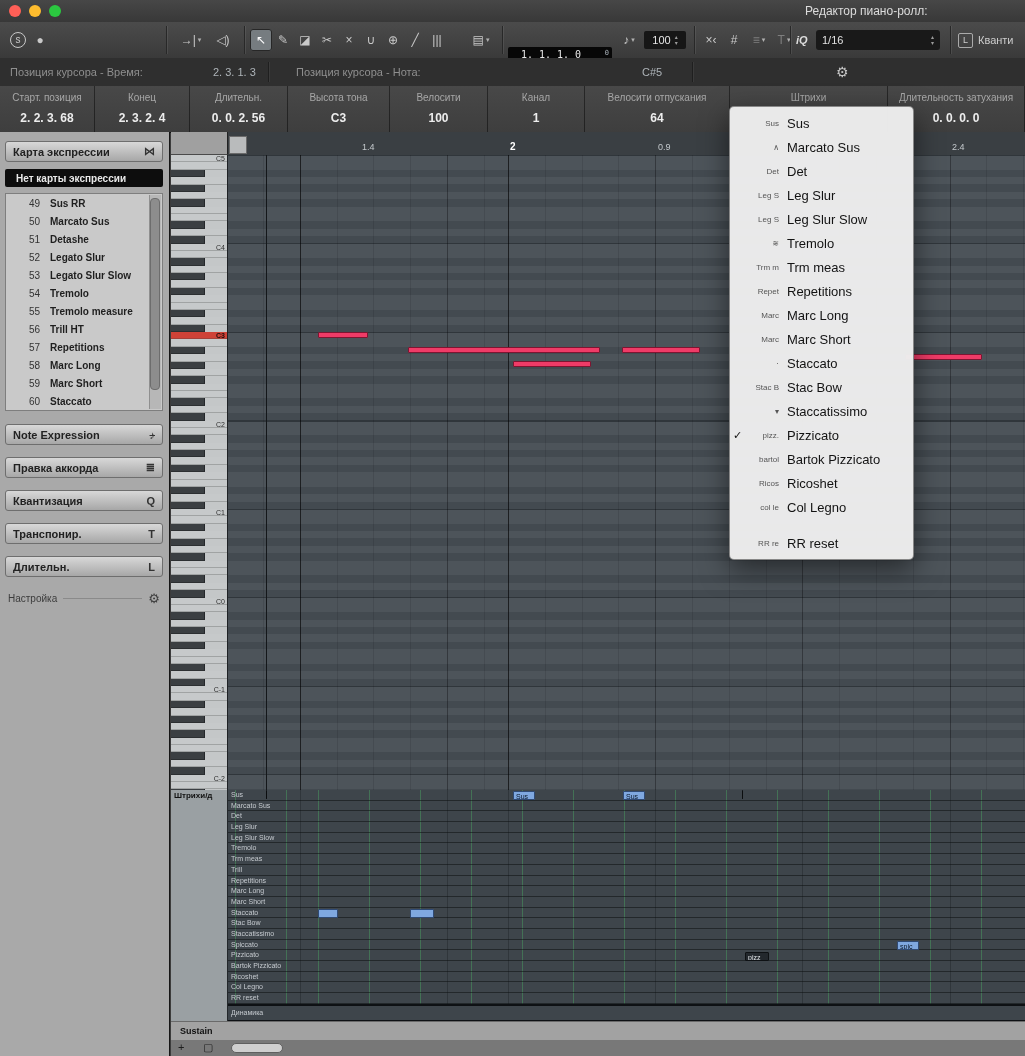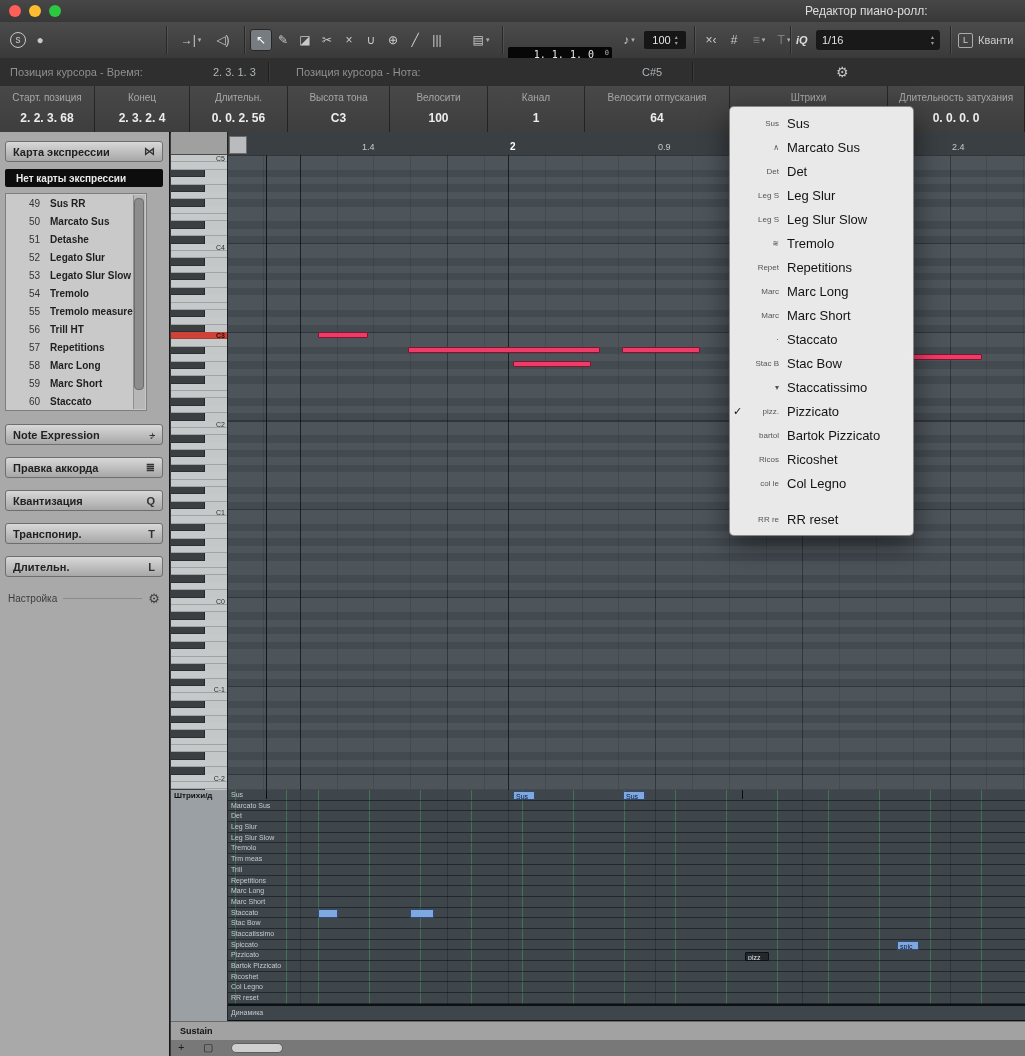--- a/index.html
+++ b/index.html
@@ -25,21 +25,21 @@
     display:flex;align-items:center;justify-content:center;font-size:12px;}
   .tbtn.active{background:#767c80;color:#fff;box-shadow:inset 0 0 0 1px #272727;}
   .tsep{position:absolute;top:4px;width:1px;height:28px;background:#282828;box-shadow:1px 0 0 rgba(255,255,255,.08);}
   .solo-ring{display:inline-block;width:14px;height:14px;line-height:13px;border:1px solid #c9c9c9;
     border-radius:50%;text-align:center;font-size:10px;}
   .dd{font-size:7px;margin-left:2px;color:#b0b0b0;}
   .tools{position:absolute;left:250px;top:7px;height:22px;display:flex;}
   .tools .tbtn{position:static;width:22px;}
   .timedisp{position:absolute;left:508px;top:25px;width:104px;height:30px;background:#070707;
     border-radius:2px;color:#e8e8e8;font-family:"DejaVu Sans Mono",monospace;font-size:10px;}
-  .timedisp .tdrow{height:15px;line-height:15px;text-align:right;padding-right:18px;}
+  .timedisp .tdrow{height:15px;line-height:15px;text-align:center;padding-right:18px;}
   .td-aux{position:absolute;right:3px;top:2px;display:flex;flex-direction:column;gap:4px;
     font-size:7px;color:#a9b2ba;text-align:right;}
   .valbox{position:absolute;top:9px;height:18px;background:#161616;border-radius:2px;color:#e6e6e6;
     font-size:11px;display:flex;align-items:center;justify-content:center;}
   .spincol{display:flex;flex-direction:column;font-size:6px;line-height:6px;color:#9a9a9a;margin-left:4px;}
   .gray{color:#7f7f7f;}
   .iq-label{position:absolute;left:796px;top:12px;font-size:11px;font-weight:bold;color:#dedede;font-style:italic;}
   .qbox{position:absolute;left:816px;top:8px;width:124px;height:20px;background:#191919;border-radius:3px;
     color:#e2e2e2;font-size:11px;display:flex;align-items:center;padding:0 6px;box-sizing:border-box;}
   .qbox .qval{flex:1;}
@@ -69,21 +69,21 @@
   .sidebar{position:absolute;left:0;top:132px;width:170px;bottom:0;background:#a9a9a9;
     border-right:1px solid #161616;box-sizing:border-box;}
   .sbtn{border:1px solid #6e6e6e;border-radius:3px;background:linear-gradient(#d8d8d8,#a7a7a7);
     font-size:11px;font-weight:bold;color:#222;display:flex;align-items:center;
     padding:0 7px;box-sizing:border-box;height:21px;}
   .sbtn .bicon{margin-left:auto;font-size:11px;color:#333;}
   .sbtn .bicon.strike{text-decoration:line-through;}
   .exp-header{position:absolute;left:5px;top:9px;width:158px;}
   .noneitem{position:absolute;left:5px;top:37px;width:158px;height:18px;background:#0d0d0d;border-radius:2px;
     color:#e9e9e9;font-size:10px;font-weight:bold;display:flex;align-items:center;padding:0 6px;box-sizing:border-box;gap:5px;}
-  .explist{position:absolute;left:5px;top:61px;width:142px;height:218px;background:#c9c9c9;
+  .explist{position:absolute;left:5px;top:61px;width:158px;height:218px;background:#c9c9c9;
     border:1px solid #7e7e7e;box-sizing:border-box;overflow:hidden;}
   .exprow{height:18px;display:flex;align-items:center;font-size:10px;color:#1f1f1f;}
   .exprow .num{width:34px;text-align:right;padding-right:10px;color:#333;flex:none;}
   .exprow .nm{font-weight:bold;white-space:nowrap;}
   .expscroll{position:absolute;right:1px;top:1px;bottom:1px;width:11px;background:#b7b7b7;border-left:1px solid #8f8f8f;}
   .expthumb{position:absolute;right:1px;top:3px;width:8px;height:190px;background:#8d8d8d;
     border:1px solid #6d6d6d;border-radius:4px;}
   .sbtns{position:absolute;left:5px;top:292px;width:158px;}
   .sbtns .sbtn{margin-bottom:12px;}
   .settings{position:absolute;left:8px;top:459px;width:152px;display:flex;align-items:center;gap:6px;
@@ -749,20 +749,25 @@
         <span class="pfx">Leg S</span>
         <span class="lbl">Leg Slur Slow</span>
       </div>
 
       <div class="mitem">
         <span class="chk"></span>
         <span class="pfx">≋</span>
         <span class="lbl">Tremolo</span>
       </div>
 
+      <div class="mitem">
+        <span class="chk"></span>
+        <span class="pfx">Trm m</span>
+        <span class="lbl">Trm meas</span>
+      </div>
 
 
       <div class="mitem">
         <span class="chk"></span>
         <span class="pfx">Repet</span>
         <span class="lbl">Repetitions</span>
       </div>
 
       <div class="mitem">
         <span class="chk"></span>

